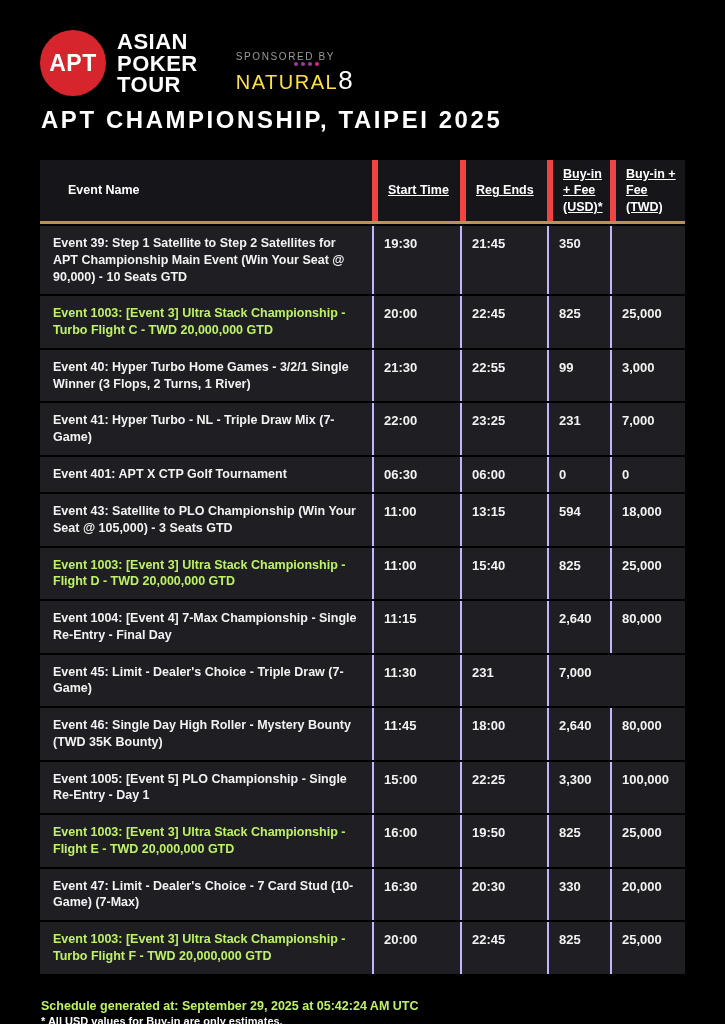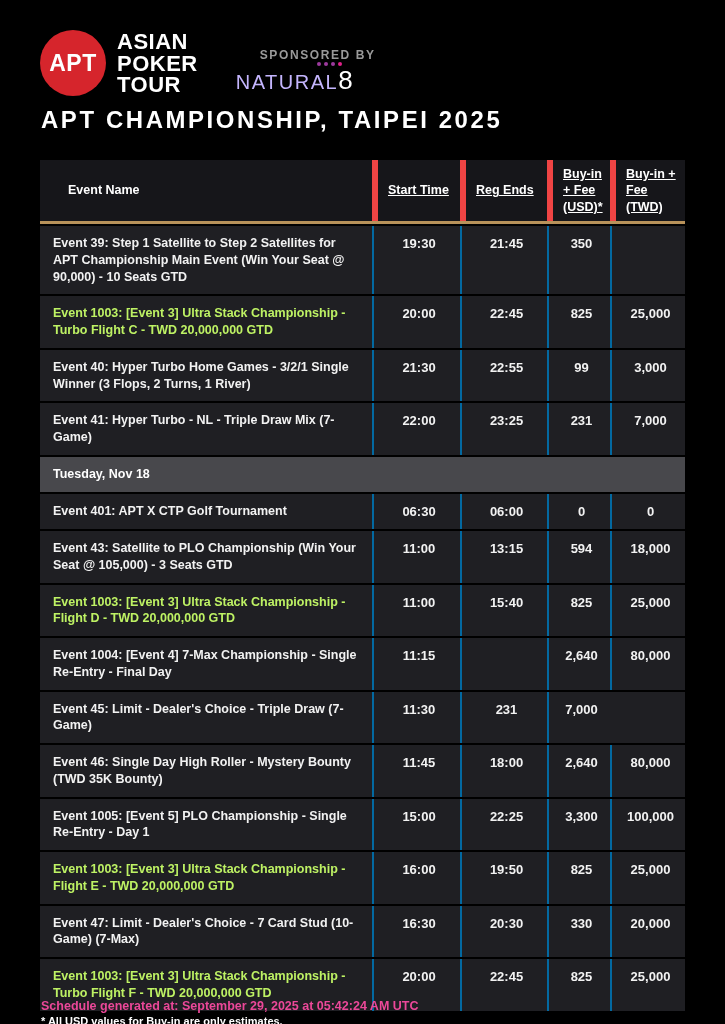--- a/index.html
+++ b/index.html
@@ -27,25 +27,25 @@
   .logo-circle span {
     font-weight: bold; font-size: 23px; letter-spacing: 0.5px; color: #fff;
   }
   .wordmark {
     margin-left: 11px; margin-top: 1px;
     font-weight: bold; font-size: 22px; line-height: 0.98;
     letter-spacing: 0.5px; color: #fff; text-transform: uppercase;
   }
   .sponsor { margin-left: 38px; margin-top: 14px; position: relative; }
   .sponsored-by {
-    font-size: 12px; letter-spacing: 1.6px; color: #9a9a9a; font-weight: bold; margin-left: 24px;
+    font-size: 10px; letter-spacing: 1.6px; color: #9a9a9a; font-weight: normal;
   }
   .n8 { position: relative; margin-top: 3px; white-space: nowrap; }
   .n8-name {
-    font-size: 20px; letter-spacing: 1.5px; color: #c4b5fd; font-weight: normal;
+    font-size: 20px; letter-spacing: 1.5px; color: #fde047; font-weight: normal;
   }
   .n8-eight { font-size: 26px; color: #fff; font-weight: normal; letter-spacing: 0; }
   .n8-dots {
     position: absolute; top: -3px; right: 34px; display: flex; gap: 3px;
   }
   .n8-dots i { width: 4px; height: 4px; border-radius: 50%; display: block; }
   .n8-dots i.p { background: #9c3a9e; }
   .n8-dots i.m { background: #e0218a; }
 
   
@@ -75,38 +75,38 @@
   .header-row > div:first-child { padding-left: 28px; }
   .header-row > div + div { border-left: 6px solid #ef4444; text-decoration: underline; }
 
   .table-body .event-row { background: #1f1f23; margin-top: 2px; }
   .cell {
     font-size: 12.5px; font-weight: bold; line-height: 1.34; color: #f2f2f2;
     padding: 9px 6px 9px 10px;
   }
   .cell.name { padding-left: 13px; padding-right: 14px; }
   .cell.start, .cell.reg, .cell.usd, .cell.twd { font-size: 13px; }
-  .event-row > .cell + .cell { border-left: 2px solid #0369a1; text-align: center; }
+  .event-row > .cell + .cell { border-left: 2px solid #c4b5fd; }
   .event-row.red .cell.name { color: #bef264; }
 
   .section-row {
     background: #48484c; margin-top: 2px;
     min-height: 35px; display: flex; align-items: center;
     font-size: 12.5px; font-weight: bold; color: #fff;
     padding-left: 13px;
   }
 
   
   .footnote {
     position: absolute; left: 41px; top: 978px;
     font-size: 11px; font-weight: bold; color: #fff; margin-top: 37px;
   }
   .generated {
     position: absolute; left: 41px; top: 999px;
-    font-size: 12.5px; font-weight: bold; color: #ec4899;
+    font-size: 12.5px; font-weight: bold; color: #bef264;
   }
 </style>
 </head>
 <body>
 
 <div class="page">
 
   <div class="brand-row">
     <div class="logo-circle">
       <span>APT</span>
@@ -162,21 +162,20 @@
           <div class="cell usd">99</div>
           <div class="cell twd">3,000</div>
         </div>
         <div class="event-row">
           <div class="cell name">Event 41: Hyper Turbo - NL - Triple Draw Mix (7-Game)</div>
           <div class="cell start">22:00</div>
           <div class="cell reg">23:25</div>
           <div class="cell usd">231</div>
           <div class="cell twd">7,000</div>
         </div>
-        <div class="section-row">Tuesday, Nov 18</div>
         <div class="event-row">
           <div class="cell name">Event 401: APT X CTP Golf Tournament</div>
           <div class="cell start">06:30</div>
           <div class="cell reg">06:00</div>
           <div class="cell usd">0</div>
           <div class="cell twd">0</div>
         </div>
         <div class="event-row">
           <div class="cell name">Event 43: Satellite to PLO Championship (Win Your Seat @ 105,000) - 3 Seats GTD</div>
           <div class="cell start">11:00</div>

